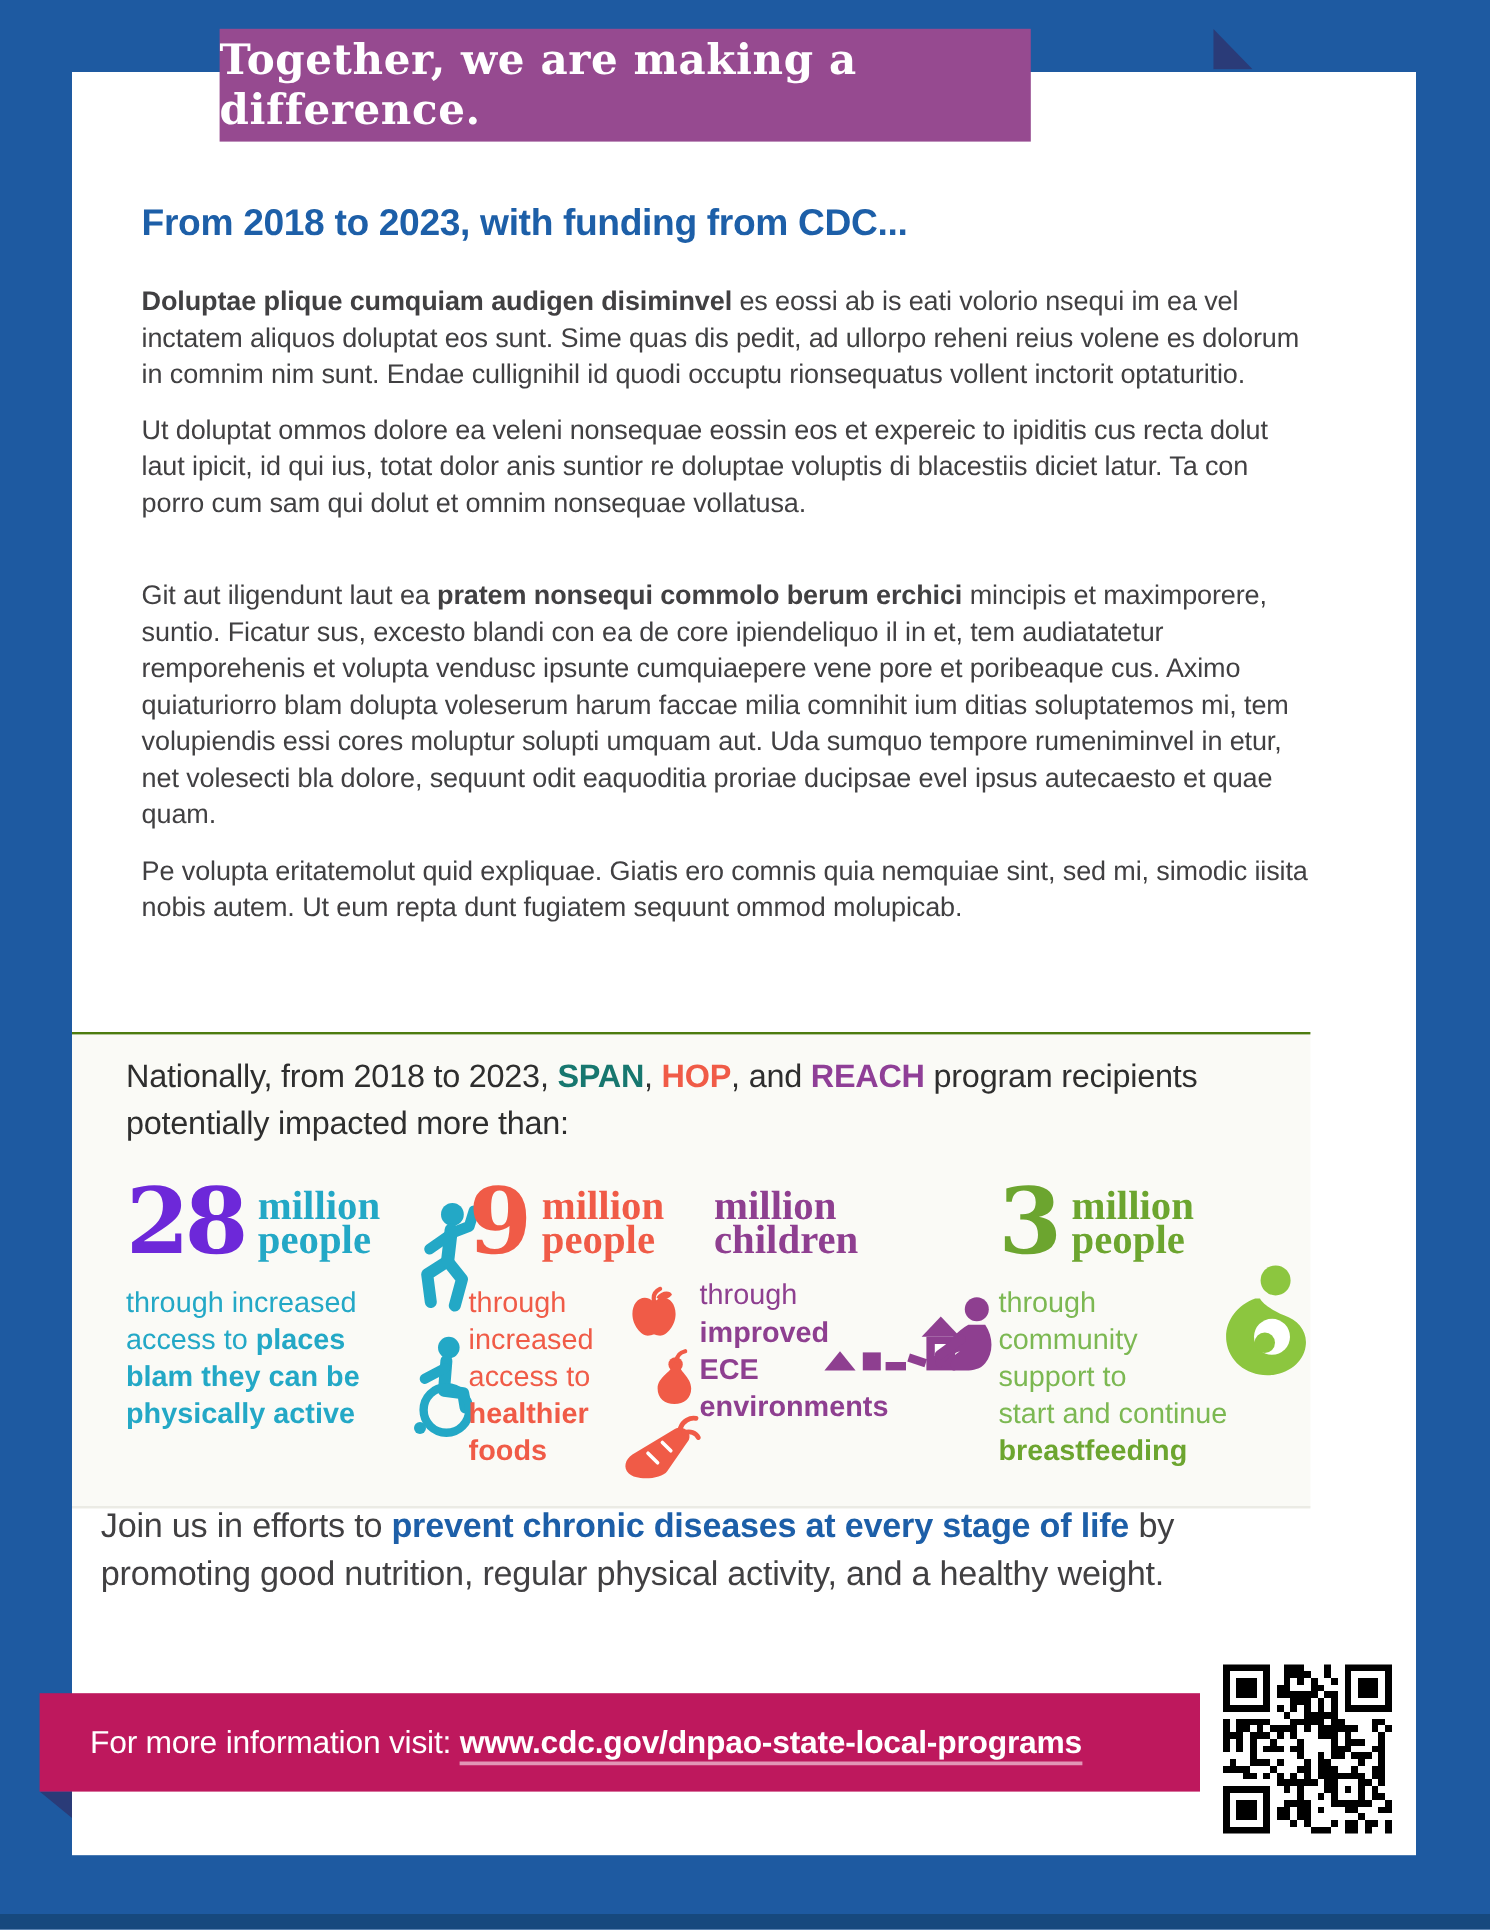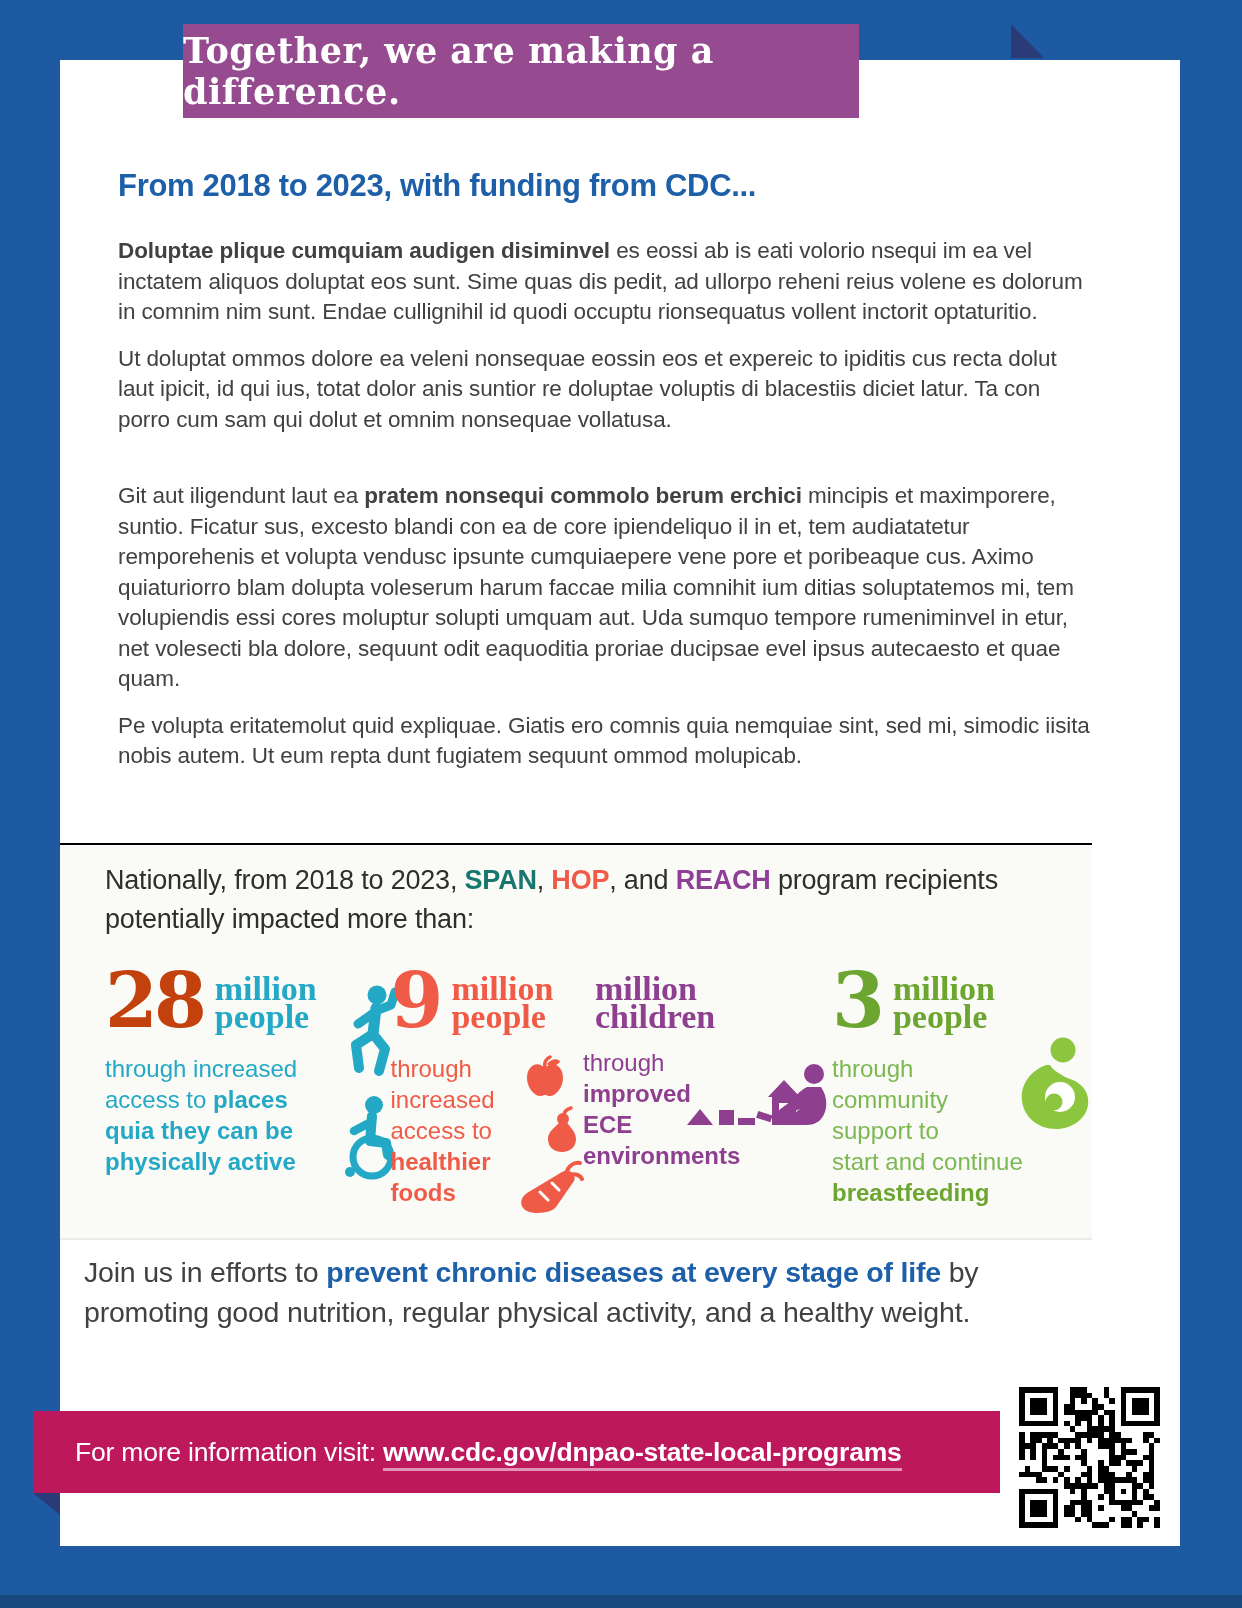--- a/index.html
+++ b/index.html
@@ -15,22 +15,22 @@
   .banner-fold{position:absolute;left:1011px;top:24px;width:33px;height:34px;background:#2A3B78;
                clip-path:polygon(0 0,100% 100%,0 100%);z-index:2}
 
   .heading{position:absolute;left:58px;top:108px;font-size:31px;font-weight:bold;color:#1D5FA8;letter-spacing:-.3px}
 
   .paras{position:absolute;left:58px;top:176px;width:978px;color:#414042;
          font-size:22.5px;line-height:30.5px;letter-spacing:-.1px}
   .paras p{margin:0 0 16px 0}
   .paras p.spaced{margin-top:46px}
 
-  .impact{position:absolute;left:0;top:783px;width:1032px;height:397px;background:#FAFAF6;
-          border-top:2px solid #000000;border-bottom:2px solid #EBEBE5;box-sizing:border-box}
+  .impact{position:absolute;left:0;top:800px;width:1032px;height:397px;background:#FAFAF6;
+          border-top:2px solid #4d7c0f;border-bottom:2px solid #EBEBE5;box-sizing:border-box}
   .impact-intro{margin:16px 0 0 45px;width:995px;font-size:27px;line-height:39px;color:#2E2E2E;letter-spacing:-.2px}
   .stats-row{display:flex;margin:26px 0 0 45px}
   .stat-col{position:relative}
   .stat-0{width:313px}.stat-1{width:211px}.stat-2{width:273px}.stat-3{width:285px}
   .stat-head{display:flex}
   .stat-number{font-family:"DejaVu Serif",serif;font-weight:bold;font-size:76px;line-height:72px;letter-spacing:-4px}
   .stat-unit{font-family:Liberation Serif, serif;font-weight:bold;font-size:34px;line-height:28px;margin:10px 0 0 12px}
   .stat-desc{margin-top:16px;font-size:24px;line-height:31px}
   .dline{white-space:nowrap}
   .icon-stack{position:absolute;display:flex;flex-direction:column;align-items:flex-start}
@@ -69,30 +69,30 @@
       <p><span>Ut doluptat ommos dolore ea veleni nonsequae eossin eos et expereic to ipiditis cus recta dolut laut ipicit, id qui ius, totat dolor anis suntior re doluptae voluptis di blacestiis diciet latur. Ta con porro cum sam qui dolut et omnim nonsequae vollatusa.</span></p>
       <p class="spaced"><span>Git aut iligendunt laut ea </span><span style="font-weight: bold;">pratem nonsequi commolo berum erchici</span><span> mincipis et maximporere, suntio. Ficatur sus, excesto blandi con ea de core ipiendeliquo il in et, tem audiatatetur remporehenis et volupta vendusc ipsunte cumquiaepere vene pore et poribeaque cus. Aximo quiaturiorro blam dolupta voleserum harum faccae milia comnihit ium ditias soluptatemos mi, tem volupiendis essi cores moluptur solupti umquam aut. Uda sumquo tempore rumeniminvel in etur, net volesecti bla dolore, sequunt odit eaquoditia proriae ducipsae evel ipsus autecaesto et quae quam.</span></p>
       <p><span>Pe volupta eritatemolut quid expliquae. Giatis ero comnis quia nemquiae sint, sed mi, simodic iisita nobis autem. Ut eum repta dunt fugiatem sequunt ommod molupicab.</span></p>
     </div>
 
   <div class="impact">
     <div class="impact-intro"><span>Nationally, from 2018 to 2023, </span><span style="font-weight: bold; color: rgb(23, 119, 111);">SPAN</span><span>, </span><span style="font-weight: bold; color: rgb(240, 91, 71);">HOP</span><span>, and </span><span style="font-weight: bold; color: rgb(143, 63, 151);">REACH</span><span> program recipients potentially impacted more than:</span></div>
     <div class="stats-row">
         <div class="stat-col stat-0" style="color: rgb(35, 168, 198);">
           <div class="stat-head">
-            <div class="stat-number" style="color: #c2410c;">28</div>
+            <div class="stat-number" style="color: #6d28d9;">28</div>
             <div class="stat-unit" style="color: rgb(35, 168, 198);">
               <div>million</div>
               <div>people</div>
             </div>
           </div>
           <div class="stat-desc">
             <div class="dline"><span>through increased</span></div>
             <div class="dline"><span>access to </span><span style="font-weight: bold;">places</span></div>
-            <div class="dline"><span style="font-weight: bold;">quia they can be</span></div>
+            <div class="dline"><span style="font-weight: bold;">blam they can be</span></div>
             <div class="dline"><span style="font-weight: bold;">physically active</span></div>
           </div>
           <div class="icon-stack">
             <span class="ico ico-walking-person"><svg width="62" height="94" viewBox="0 0 62 94">
     <circle cx="34" cy="10" r="9.5" fill="#23A8C6"></circle>
     <path d="M33 23 L30 49" stroke="#23A8C6" stroke-width="11" stroke-linecap="round" fill="none"></path>
     <path d="M32 27 L15 39" stroke="#23A8C6" stroke-width="9" stroke-linecap="round" fill="none"></path>
     <path d="M35 25 L48 20 L52 7" stroke="#23A8C6" stroke-width="9" stroke-linecap="round" stroke-linejoin="round" fill="none"></path>
     <path d="M30 49 L13 60 L16 83" stroke="#23A8C6" stroke-width="10" stroke-linecap="round" stroke-linejoin="round" fill="none"></path>
     <path d="M30 49 L42 64 L36 86" stroke="#23A8C6" stroke-width="10" stroke-linecap="round" stroke-linejoin="round" fill="none"></path>

